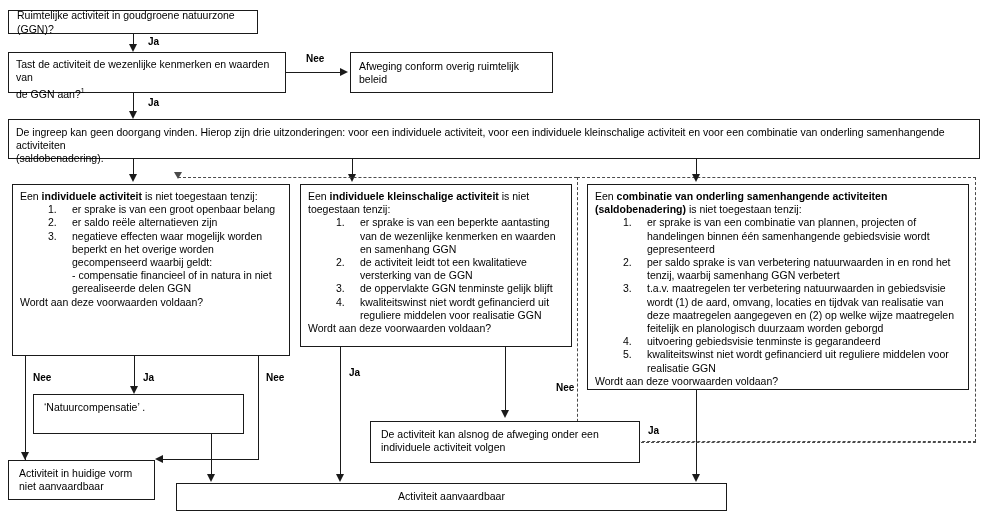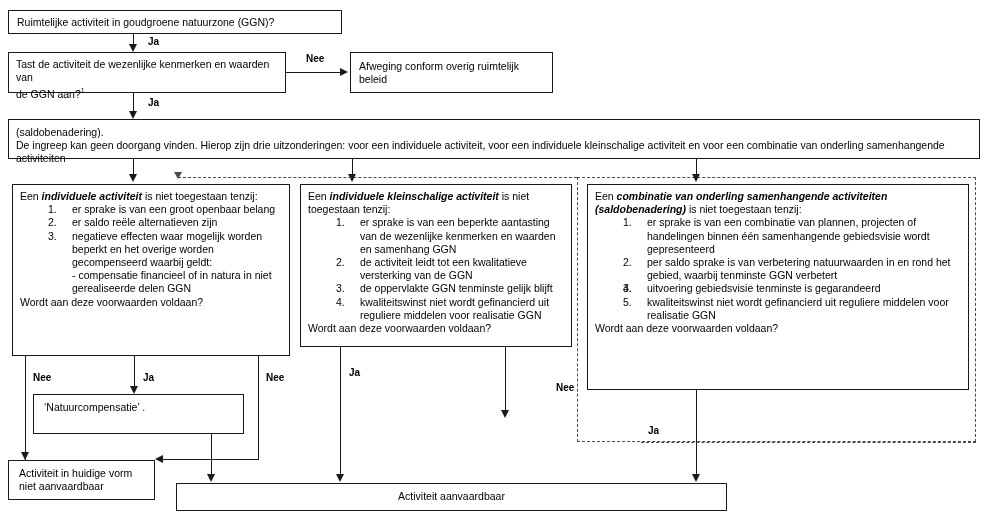--- a/index.html
+++ b/index.html
@@ -32,21 +32,21 @@
     align-items: center;
     justify-content: center;
     text-align: center;
     padding: 0 6px;
   }
   .box.vcenter {
     display: flex;
     align-items: center;
     padding-left: 8px;
   }
-  .bold { font-weight: bold; font-style: italic; }
+  .bold { font-weight: bold; }
   .sup { font-size: 7px; vertical-align: super; }
   .lead { margin: 0 0 0 0; }
   ol.conds {
     margin: 0;
     padding-left: 0;
     list-style: none;
   }
   ol.conds li {
     position: relative;
     padding-left: 52px;
@@ -113,21 +113,21 @@
     pointer-events: none;
   }
 </style>
 </head>
 <body>
 
 <div id="canvas">
 
   <div class="dashregion" style="left:577px; top:177px; width:399px; height:265px;"></div>
 
-  <div class="box vcenter" style="left:8px; top:10px; width:334px; height:24px;">
+  <div class="box vcenter" style="left:8px; top:10px; width:250px; height:24px;">
     <span>Ruimtelijke activiteit in goudgroene natuurzone (GGN)?</span>
   </div>
 
   <div class="vline" style="left:133px; top:34px; height:16px;"></div>
   <div class="arrow-d" style="left:129px; top:44px;"></div>
   <div class="elabel" style="left:148px; top:36px;">Ja</div>
 
   <div class="box" style="left:8px; top:52px; width:278px; height:41px;">
     <div>Tast de activiteit de wezenlijke kenmerken en waarden van</div>
     <div>
@@ -141,22 +141,22 @@
 
   <div class="box vcenter" style="left:350px; top:52px; width:203px; height:41px;">
     <span>Afweging conform overig ruimtelijk beleid</span>
   </div>
 
   <div class="vline" style="left:133px; top:93px; height:22px;"></div>
   <div class="arrow-d" style="left:129px; top:111px;"></div>
   <div class="elabel" style="left:148px; top:97px;">Ja</div>
 
   <div class="box" style="left:8px; top:119px; width:972px; height:40px; padding-top:6px;">
+    <div>De ingreep kan geen doorgang vinden. Hierop zijn drie uitzonderingen: voor een individuele activiteit, voor een individuele kleinschalige activiteit en voor een combinatie van onderling samenhangende activiteiten</div>
     <div>(saldobenadering).</div>
-    <div>De ingreep kan geen doorgang vinden. Hierop zijn drie uitzonderingen: voor een individuele activiteit, voor een individuele kleinschalige activiteit en voor een combinatie van onderling samenhangende activiteiten</div>
   </div>
 
   <div class="vline" style="left:133px; top:159px; height:21px;"></div>
   <div class="arrow-d" style="left:129px; top:174px;"></div>
 
   <div class="vline" style="left:352px; top:159px; height:21px;"></div>
   <div class="arrow-d" style="left:348px; top:174px;"></div>
 
   <div class="vline" style="left:696px; top:159px; height:21px;"></div>
   <div class="arrow-d" style="left:692px; top:174px;"></div>
@@ -183,22 +183,22 @@
       <li><span class="num">3.</span><span>de oppervlakte GGN tenminste gelijk blijft</span></li>
       <li><span class="num">4.</span><span>kwaliteitswinst niet wordt gefinancierd uit reguliere middelen voor realisatie GGN</span></li>
     </ol>
     <div class="tail">Wordt aan deze voorwaarden voldaan?</div>
   </div>
 
   <div class="box" style="left:587px; top:184px; width:382px; height:206px;">
     <div class="lead"><span>Een </span><span class="bold">combinatie van onderling samenhangende activiteiten (saldobenadering)</span><span> is niet toegestaan tenzij:</span></div>
     <ol class="conds">
       <li><span class="num">1.</span><span>er sprake is van een combinatie van plannen, projecten of handelingen binnen één samenhangende gebiedsvisie wordt gepresenteerd</span></li>
-      <li><span class="num">2.</span><span>per saldo sprake is van verbetering natuurwaarden in en rond het gebied, waarbij tenminste GGN verbetert</span></li>
-      <li><span class="num">3.</span></li>
+      <li><span class="num">2.</span><span>per saldo sprake is van verbetering natuurwaarden in en rond het tenzij, waarbij samenhang GGN verbetert</span></li>
+      <li><span class="num">3.</span><span>t.a.v. maatregelen ter verbetering natuurwaarden in gebiedsvisie wordt (1) de aard, omvang, locaties en tijdvak van realisatie van deze maatregelen aangegeven en (2) op welke wijze maatregelen feitelijk en planologisch duurzaam worden geborgd</span></li>
       <li><span class="num">4.</span><span>uitvoering gebiedsvisie tenminste is gegarandeerd</span></li>
       <li><span class="num">5.</span><span>kwaliteitswinst niet wordt gefinancierd uit reguliere middelen voor realisatie GGN</span></li>
     </ol>
     <div class="tail">Wordt aan deze voorwaarden voldaan?</div>
   </div>
 
   <div class="vline" style="left:25px; top:356px; height:104px;"></div>
   <div class="arrow-d" style="left:21px; top:452px;"></div>
   <div class="elabel" style="left:33px; top:372px;">Nee</div>
 
@@ -227,20 +227,24 @@
   <div class="dashh" style="left:178px; top:177px; width:399px;"></div>
   <div class="dashv" style="left:178px; top:177px; height:1px;"></div>
 
   <div class="box" style="left:33px; top:394px; width:211px; height:40px; padding-left:10px; padding-top:6px;">
     <div>‘Natuurcompensatie’ .</div>
   </div>
 
   <div class="vline" style="left:211px; top:434px; height:45px;"></div>
   <div class="arrow-d" style="left:207px; top:474px;"></div>
 
+  <div class="box" style="left:370px; top:421px; width:270px; height:42px; padding-left:10px; padding-top:6px;">
+    <div>De activiteit kan alsnog de afweging onder een</div>
+    <div>individuele activiteit volgen</div>
+  </div>
 
   <div class="box" style="left:8px; top:460px; width:147px; height:40px; padding-left:10px; padding-top:6px;">
     <div>Activiteit in huidige vorm</div>
     <div>niet aanvaardbaar</div>
   </div>
 
   <div class="box center" style="left:176px; top:483px; width:551px; height:28px;">
     <span>Activiteit aanvaardbaar</span>
   </div>
 

